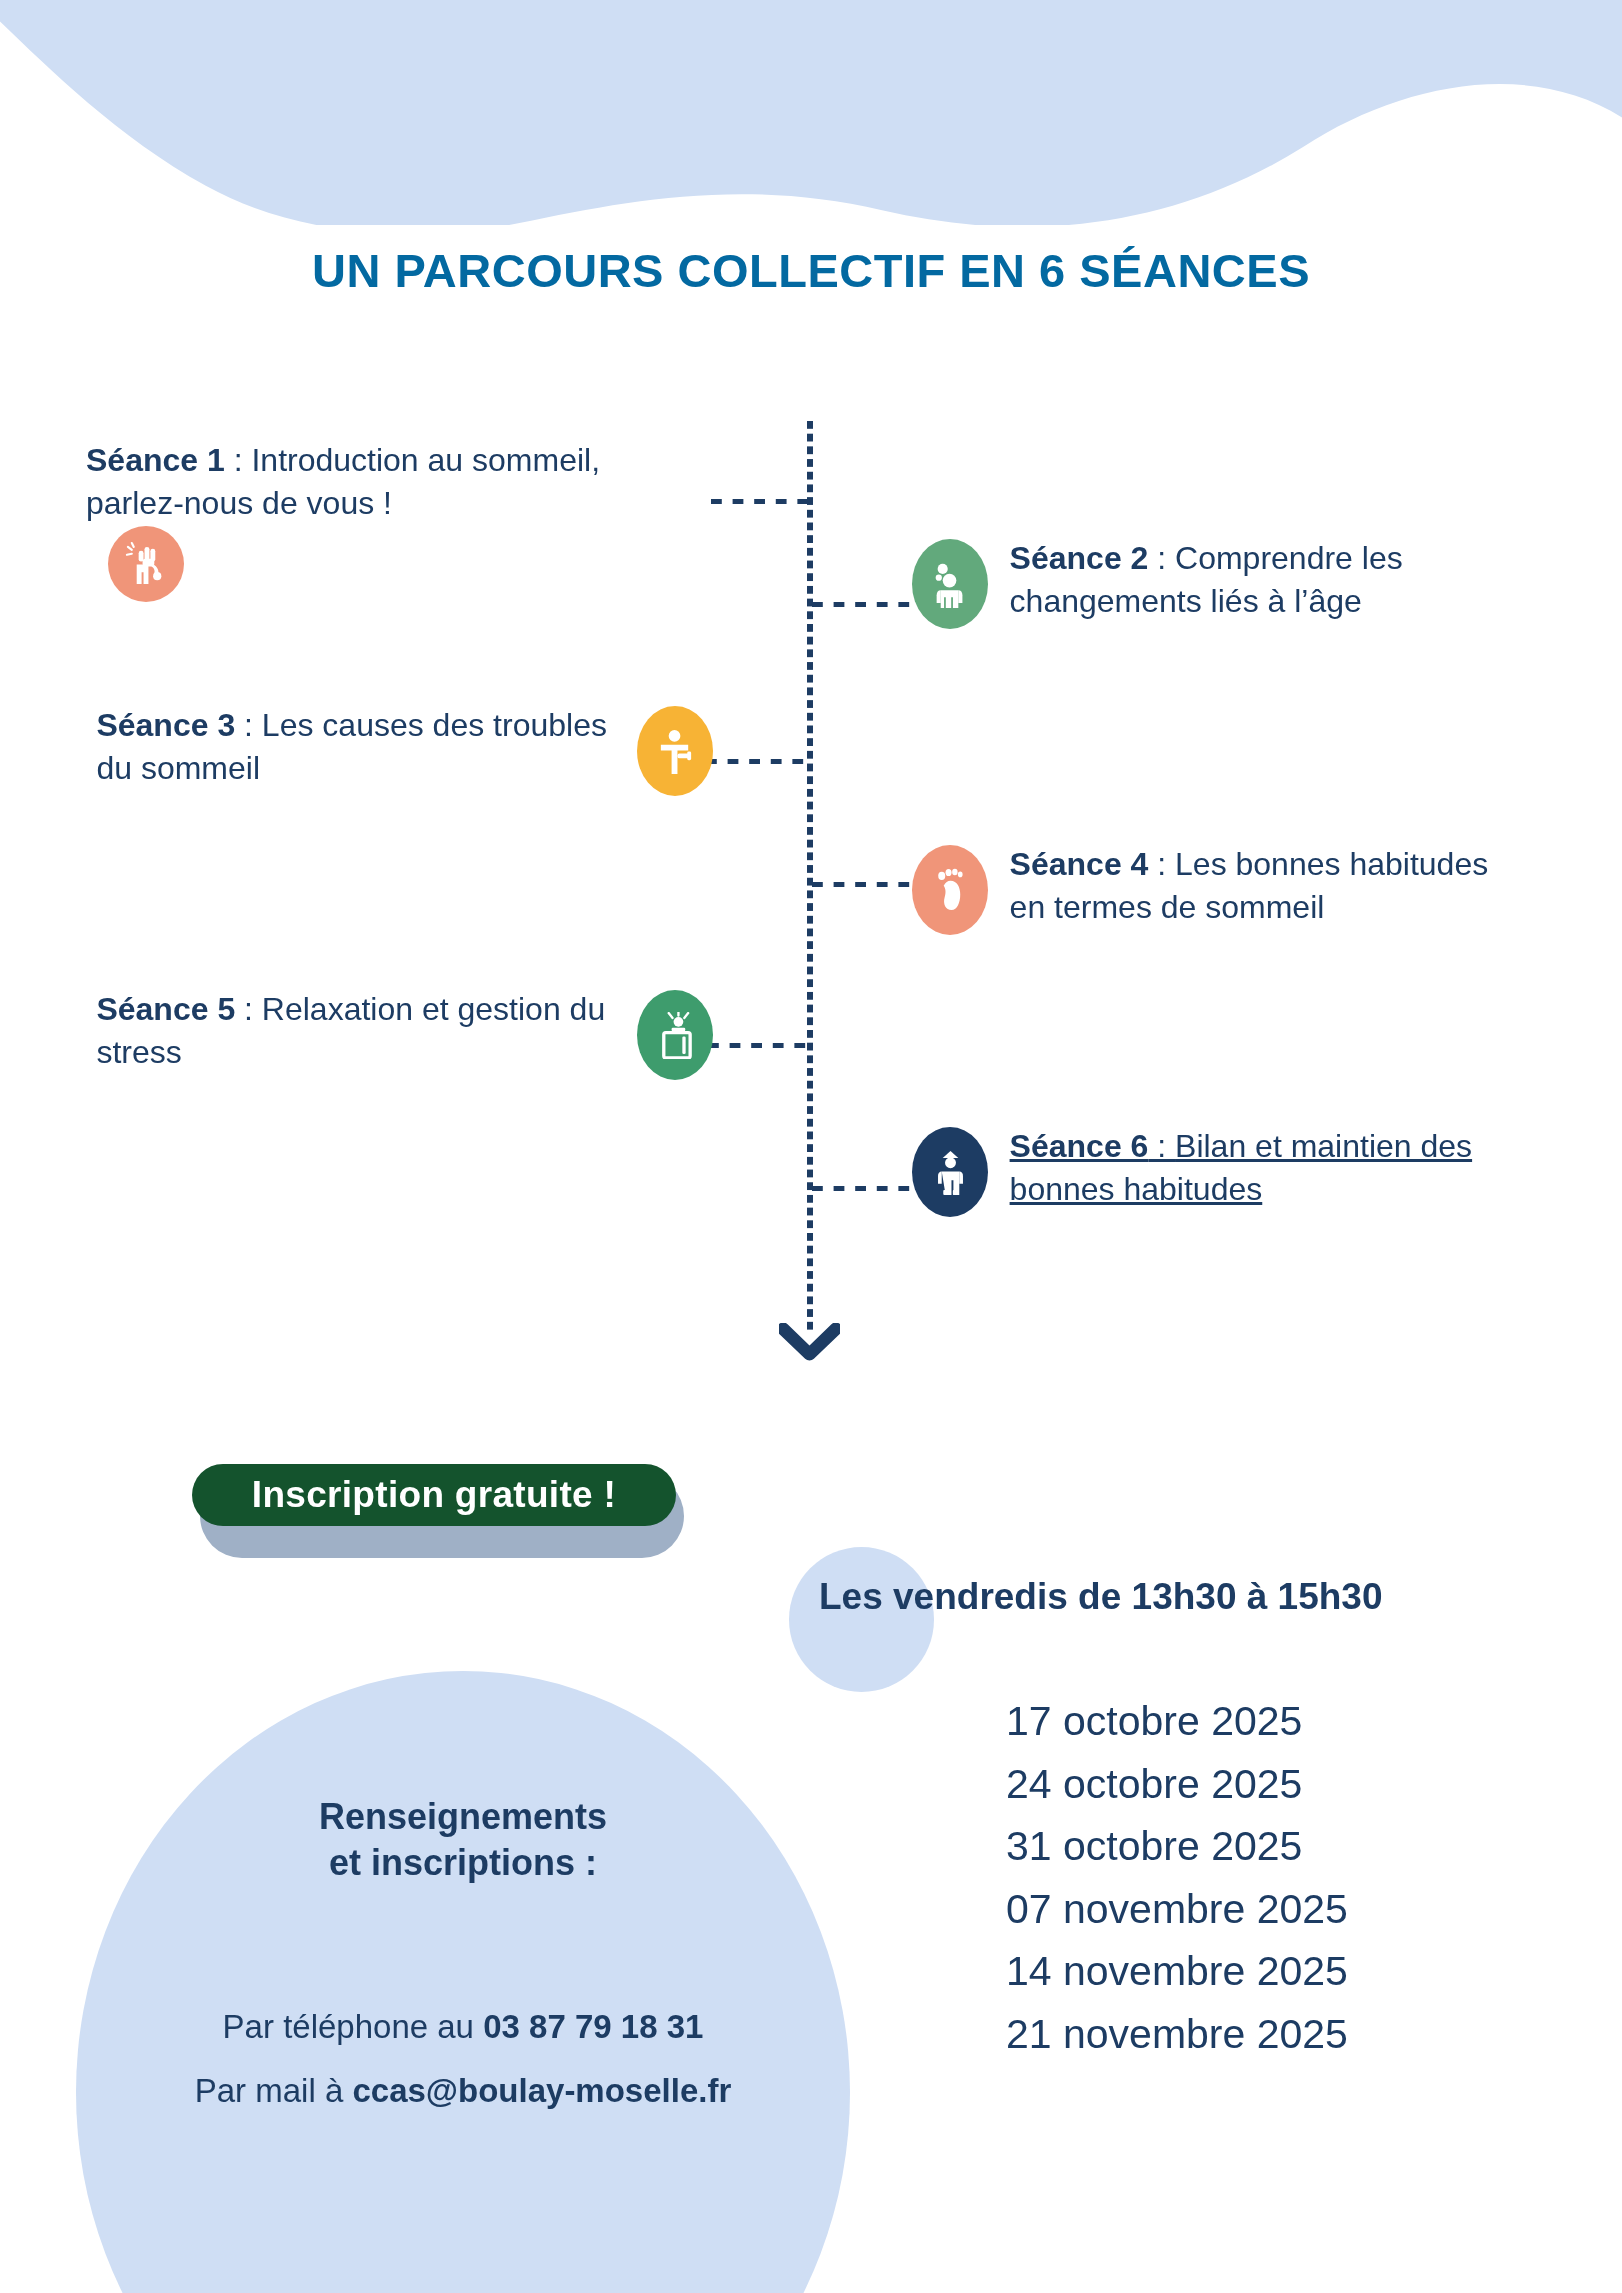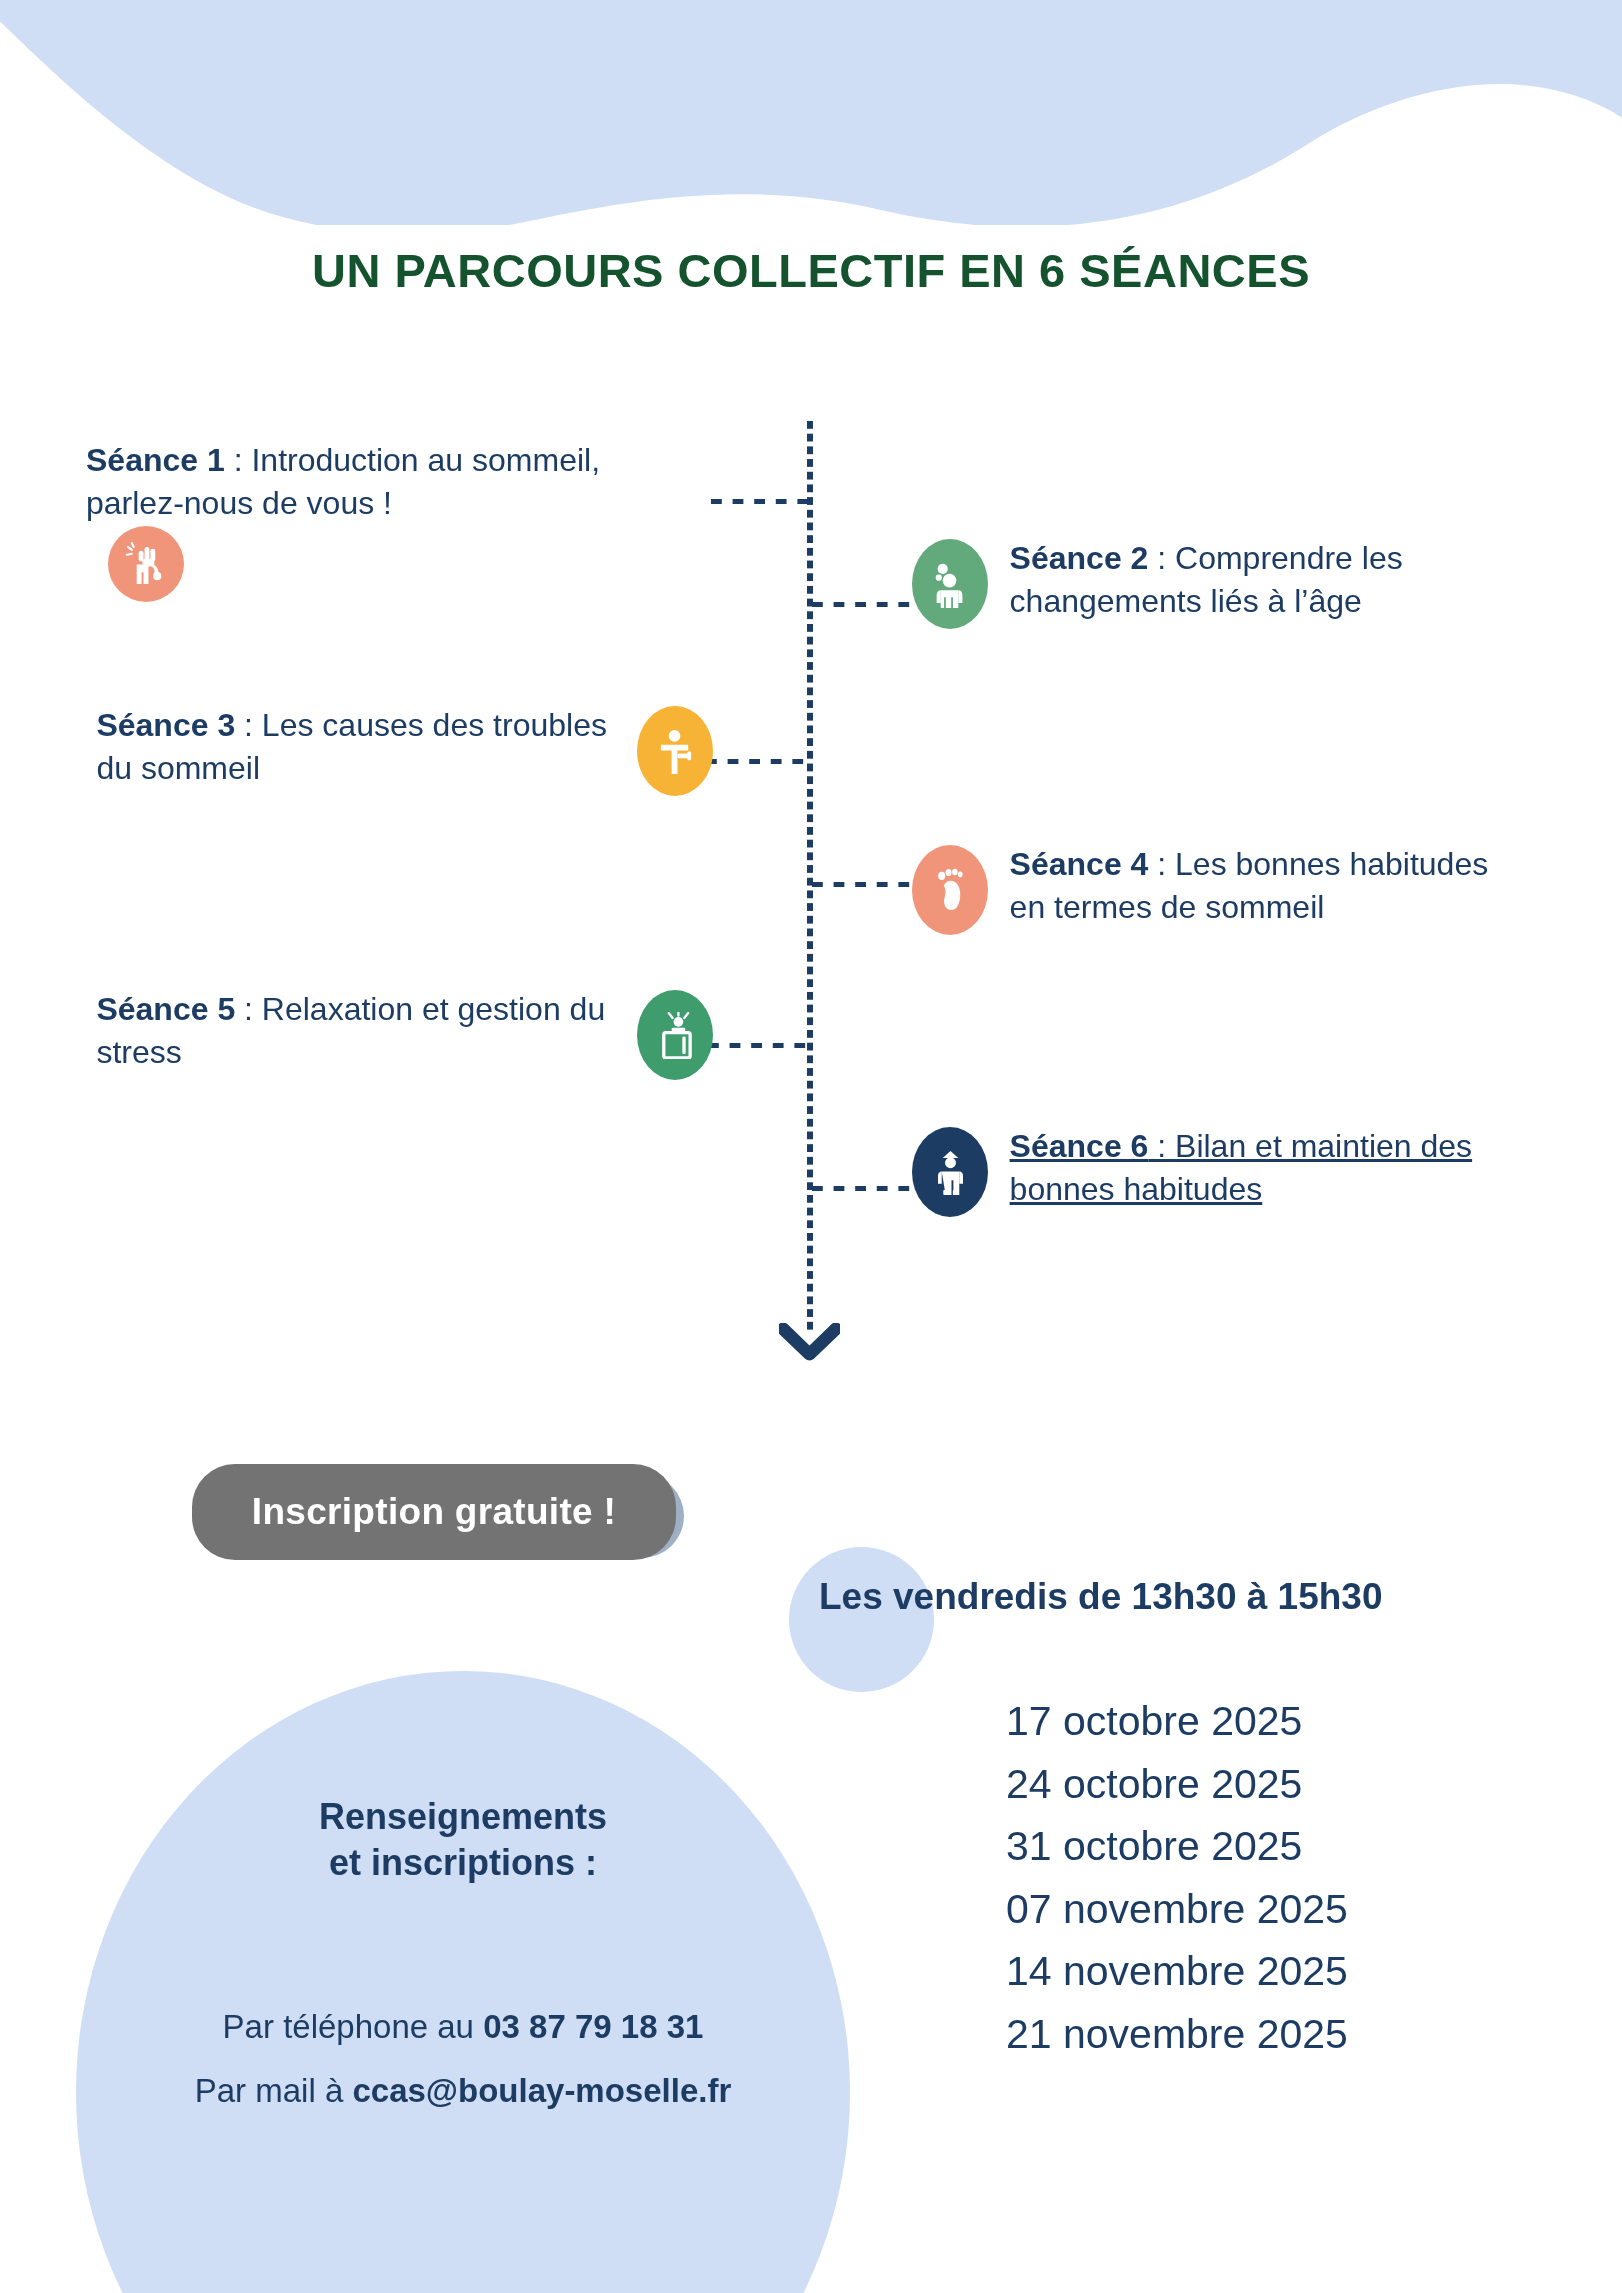--- a/index.html
+++ b/index.html
@@ -23,21 +23,21 @@
     position:absolute; left:789px; top:1547px;
     width:145px; height:145px; border-radius:50%;
     background:#cfdef4; z-index:0;
   }
 
   
   .page-title {
     position:absolute; top:243px; left:0; width:1622px;
     text-align:center;
     font-size:47px; font-weight:bold; letter-spacing:0.5px;
-    color:#14532d; z-index:3;
+    color:#0369a1; z-index:3;
   }
 
   
   .timeline { position:absolute; top:421px; left:0; width:1622px; height:970px; z-index:2; }
   .tl-spine {
     position:absolute; left:807px; top:0; width:5.9px; height:912px;
     background-image:linear-gradient(#1d3c63 62%, rgba(255,255,255,0) 0%);
     background-size:5.9px 12.7px; background-repeat:repeat-y;
   }
   .tl-arrow { position:absolute; left:779px; top:902px; width:61px; height:39px; }
@@ -65,22 +65,22 @@
   .s-icon svg { display:block; }
 
   
   .cta-wrap { position:absolute; left:192px; top:1464px; z-index:4; }
   .cta-shadow {
     position:absolute; left:7.8px; top:9.8px;
     width:484px; height:84px; border-radius:43px; background:#9fb0c6;
   }
   .cta {
     position:relative;
-    width:484px; height:96px; border-radius:43px;
-    background:#737373; color:#ffffff;
+    width:484px; height:62px; border-radius:43px;
+    background:#14532d; color:#ffffff;
     display:flex; align-items:center; justify-content:center;
     font-size:37px; font-weight:bold; letter-spacing:0.3px;
     border:none; cursor:pointer;
     font-family:"Liberation Sans", sans-serif;
   }
 
   
   .schedule-heading {
     position:absolute; left:819px; top:1576px; z-index:4;
     font-size:37px; font-weight:bold; color:#1d3c63; white-space:nowrap;

